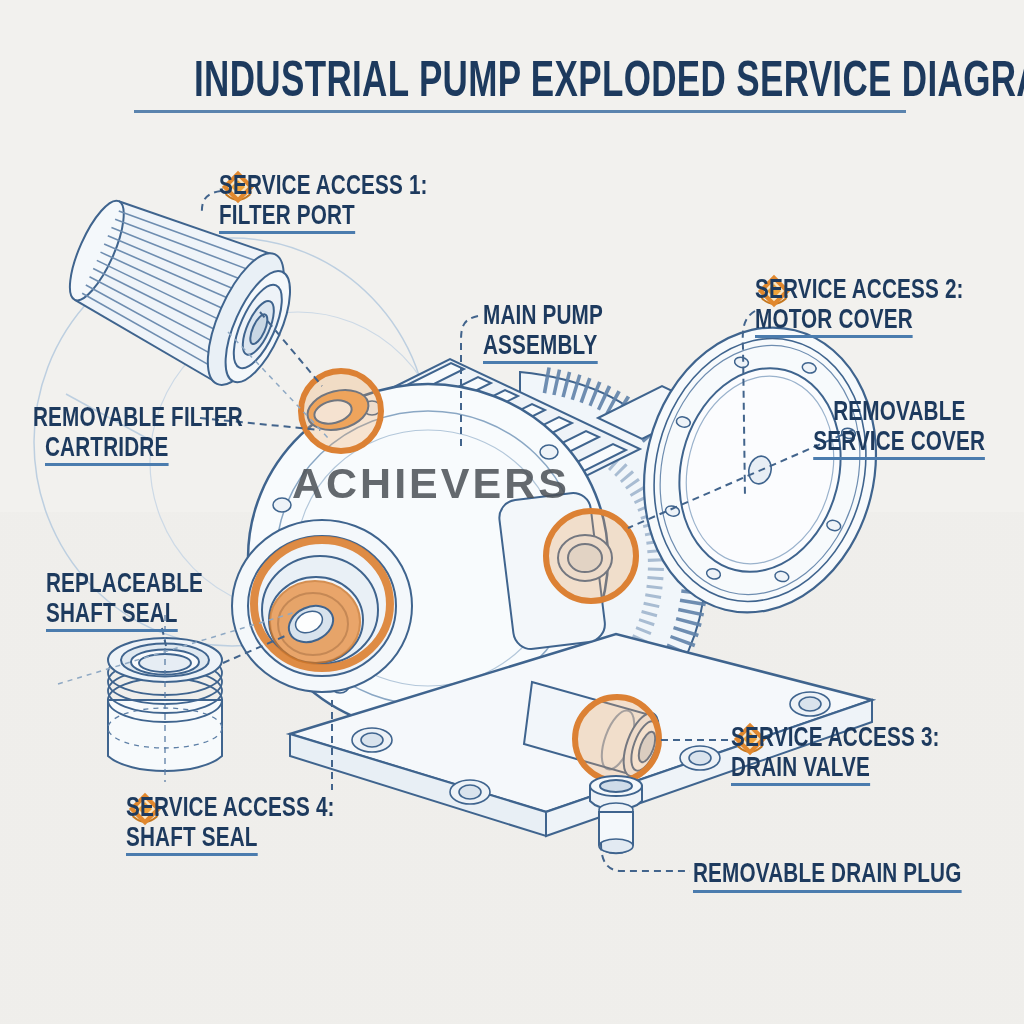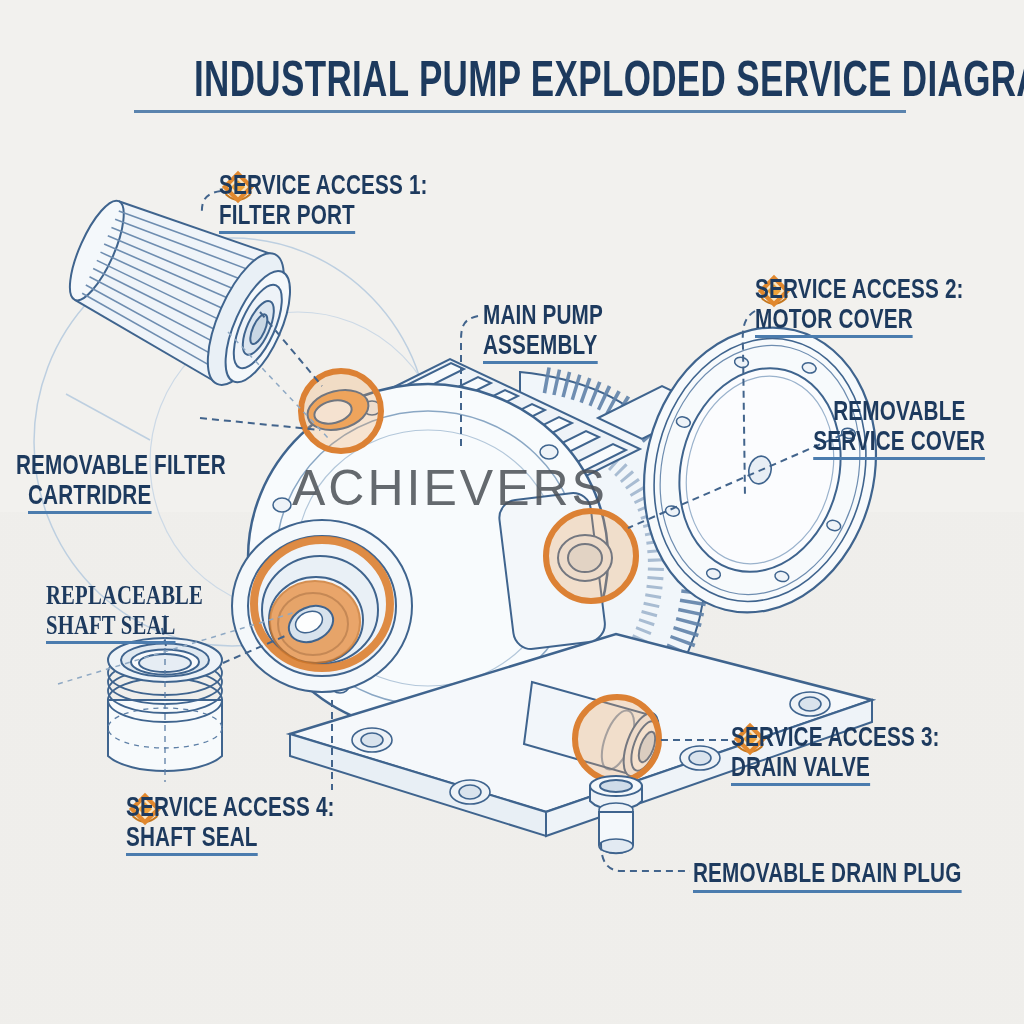--- a/index.html
+++ b/index.html
@@ -13,21 +13,21 @@
   .title-underline{position:absolute;top:110px;left:134px;width:772px;height:3px;background:#5b84ae;}
   .label{position:absolute;display:flex;gap:7px;align-items:flex-start;color:#1d3a5e;
          font-weight:700;font-size:28px;line-height:1.06;}
   .lines{display:flex;flex-direction:column;align-items:flex-start;}
   .ln{display:inline-block;transform:scaleX(0.74);transform-origin:0 0;white-space:nowrap;letter-spacing:0.2px;}
   .u{border-bottom:3px solid #4b7cae;padding-bottom:2px;}
   .center-lines{align-items:center;justify-content:center;}
   .center-lines .ln{transform-origin:50% 0;}
   .indent2 .ln:nth-child(2){margin-left:12px;}
   .diamond{flex:0 0 auto;margin-top:-2px;}
-  .watermark{position:absolute;top:459px;left:292px;font-size:50px;font-weight:400;
+  .watermark{position:absolute;top:459px;left:292px;font-size:43px;font-weight:700;
              color:#4b5056;letter-spacing:3px;opacity:0.85;}
 </style>
 </head>
 <body>
 
 <div class="stage">
 
   <svg viewBox="0 0 1024 1024" width="1024" height="1024">
 
     <g fill="none" stroke="#bdcfe0" stroke-width="1.5">
@@ -241,35 +241,35 @@
       <path d="M5,24 Q20,41 35,24 L33,29 Q20,40 7,29 Z" fill="#c4771f"></path>
       <path d="M20,3 L37,20 L20,37 L3,20 Z" fill="#e1882e"></path>
       <path d="M20,11 L29,20 L20,29 L11,20 Z" fill="#efa33b" stroke="#f9e6c4" stroke-width="2.5"></path>
     </svg>
     <div class="lines">
       <span class="ln">SERVICE ACCESS 2:</span>
       <span class="ln u">MOTOR COVER</span>
     </div>
   </div>
 
-  <div class="label indent2" style="left:16px;top:402px;margin-top:48px;">
+  <div class="label indent2" style="left:33px;top:402px;">
     <div class="lines">
       <span class="ln">REMOVABLE FILTER</span>
       <span class="ln u">CARTRIDRE</span>
     </div>
   </div>
 
   <div class="label" style="right:9px;top:396px;">
     <div class="lines center-lines">
       <span class="ln">REMOVABLE</span>
       <span class="ln u">SERVICE COVER</span>
     </div>
   </div>
 
-  <div class="label" style="left:46px;top:580px;font-family:Liberation Serif, serif;">
+  <div class="label" style="left:46px;top:568px;">
     <div class="lines">
       <span class="ln">REPLACEABLE</span>
       <span class="ln u">SHAFT SEAL</span>
     </div>
   </div>
 
   <div class="label" style="left:731px;top:722px;">
     <svg class="diamond" width="38" height="38" viewBox="0 0 40 40">
       <path d="M5,24 Q20,41 35,24 L33,29 Q20,40 7,29 Z" fill="#c4771f"></path>
       <path d="M20,3 L37,20 L20,37 L3,20 Z" fill="#e1882e"></path>

